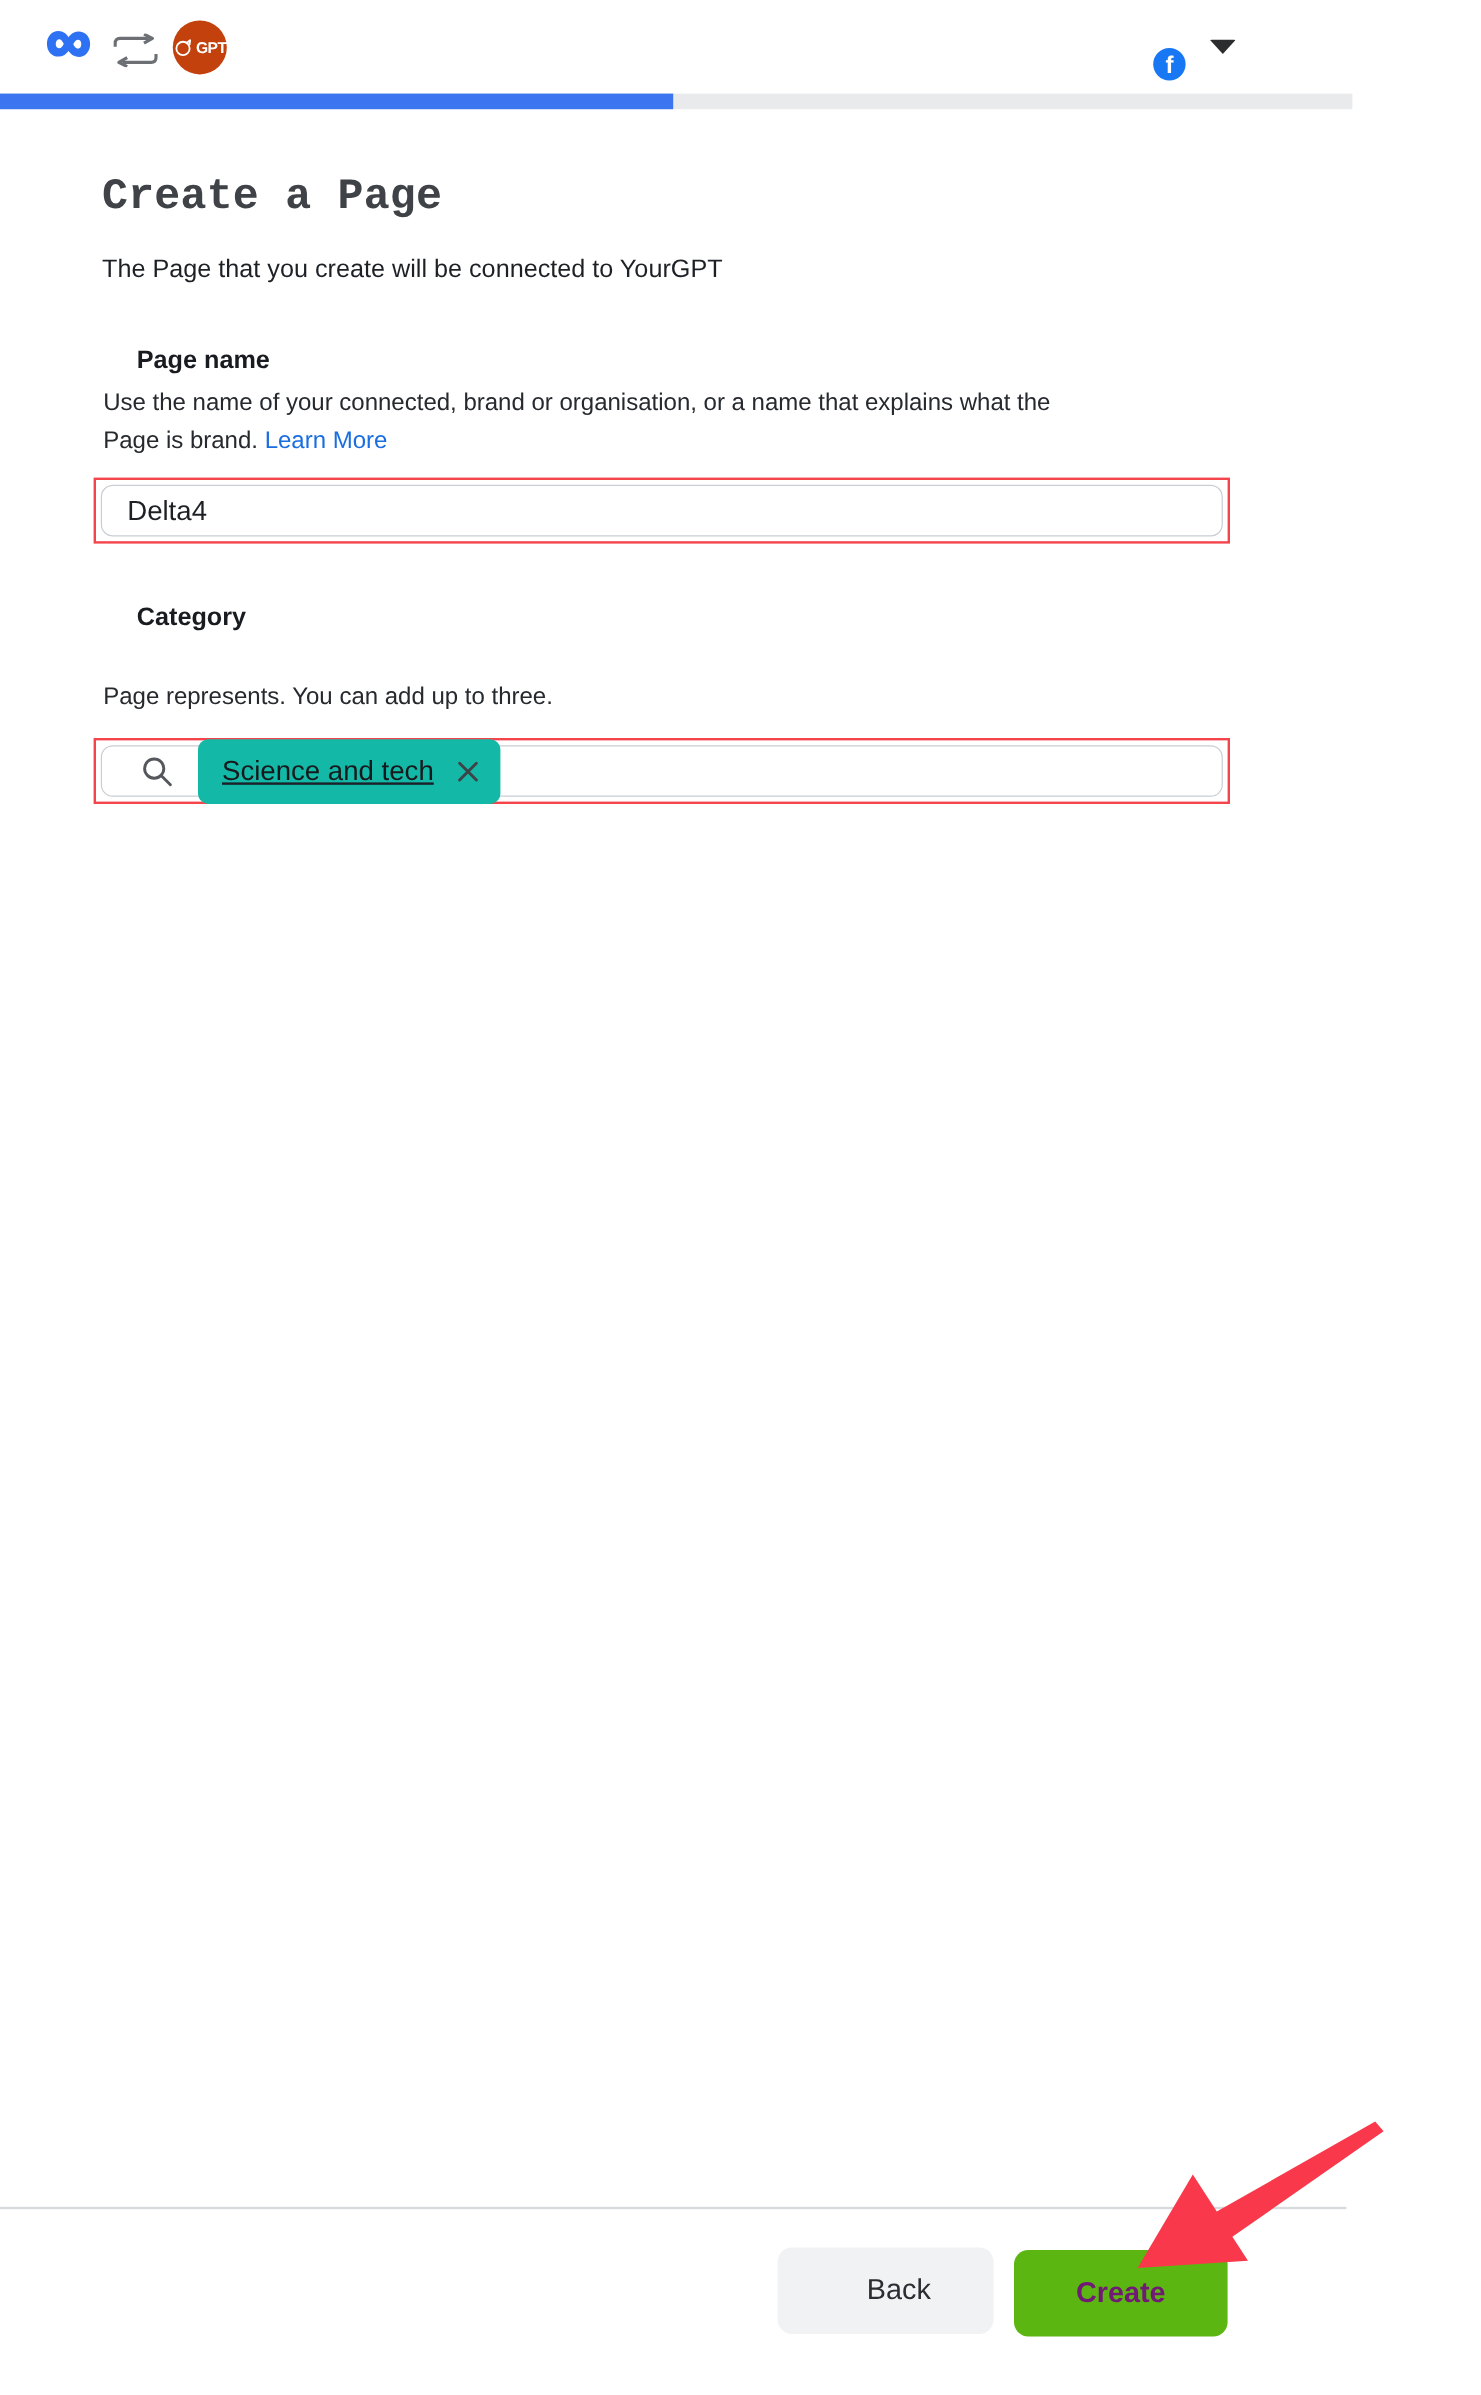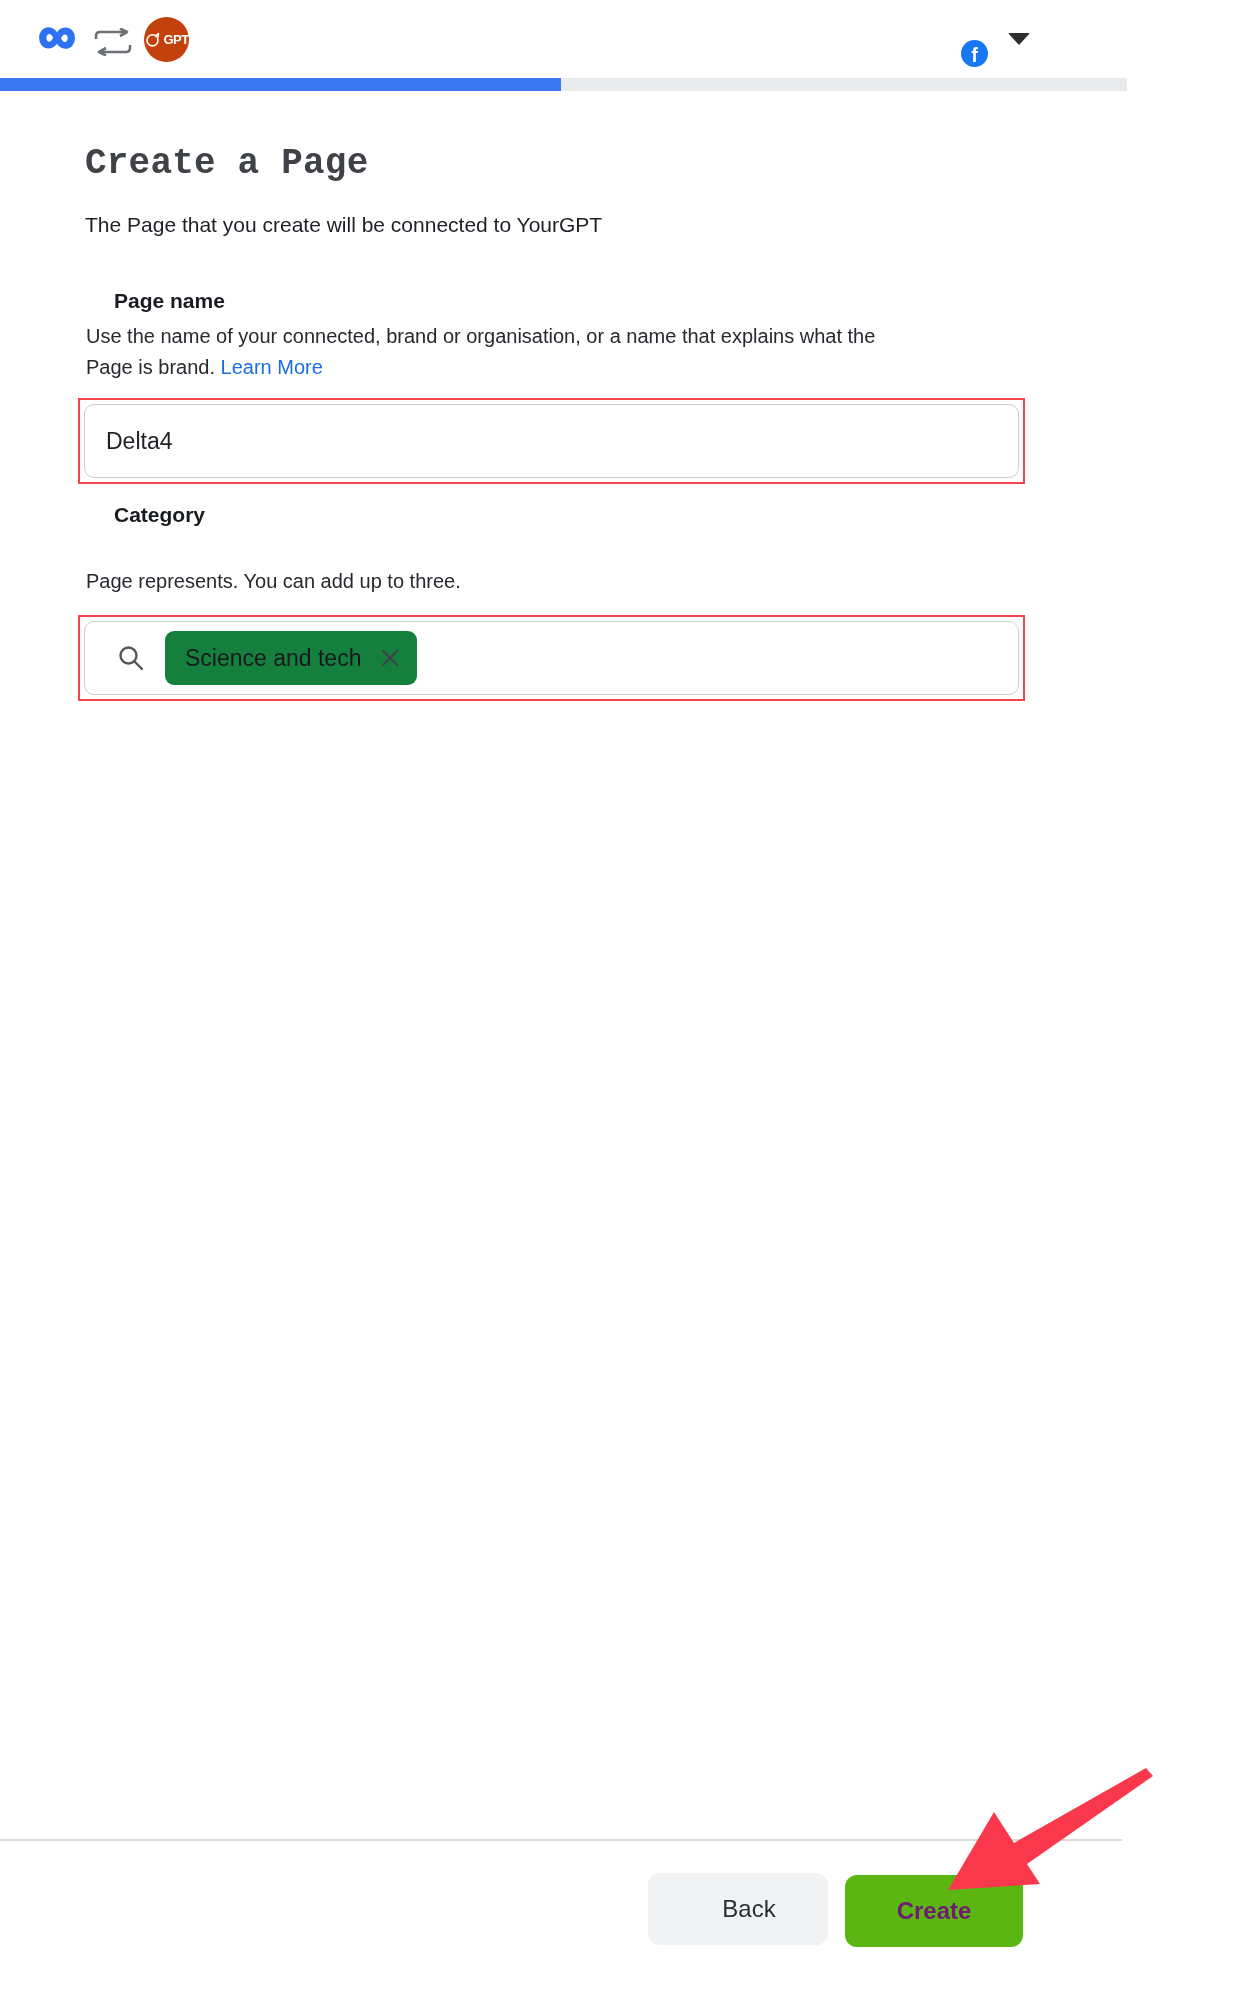--- a/index.html
+++ b/index.html
@@ -43,38 +43,38 @@
   .field-label{font-size:21px;font-weight:bold;color:#181b1f;margin-left:28px;}
   .label-pagename{left:86px;top:289px;}
   .label-category{left:86px;top:503px;}
   .field-desc{font-size:20px;line-height:31px;color:#26292e;}
   .desc-pagename{left:86px;top:321px;}
   .desc-category{left:86px;top:535px;}
   .learn-more{color:#1a6ee0;text-decoration:none;cursor:pointer;}
 
   
   .red-box{
-    left:78px;width:947px;height:86px;box-sizing:border-box;
+    left:78px;width:947px;height:55px;box-sizing:border-box;
     border:2.5px solid #f4444c;background:#fff;
   }
   .red-box-name{top:398px;}
   .red-box-category{top:615px;}
   .inner-input{
     position:absolute;left:4px;top:4px;right:4px;bottom:4px;
     border:1px solid #c9ced4;border-radius:10px;background:#fff;
     display:flex;align-items:center;box-sizing:border-box;
   }
   .name-input{
     width:100%;height:100%;border:none;outline:none;background:transparent;
     font-family:inherit;font-size:23px;color:#1d2125;padding:0 0 0 21px;
   }
   .search-icon{margin-left:32px;flex:0 0 auto;}
   .chip{
-    margin-left:20px;height:54px;background:#15803d;border-radius:9px;
-    display:flex;align-items:center;padding:0 16px 0 20px;gap:18px;
+    margin-left:20px;height:54px;background:#14b8a6;border-radius:9px;
+    display:flex;align-items:center;padding:0 16px 0 20px;gap:18px;text-decoration:underline;
   }
   .chip-label{font-size:23px;color:#17191c;}
   .chip-remove{display:flex;align-items:center;justify-content:center;cursor:pointer;}
 
   
   .footer-divider{left:0;top:1839px;width:1122px;height:2px;background:#d8dadd;}
   .btn{
     display:flex;align-items:center;justify-content:center;
     border:none;border-radius:12px;font-family:inherit;cursor:pointer;
   }

